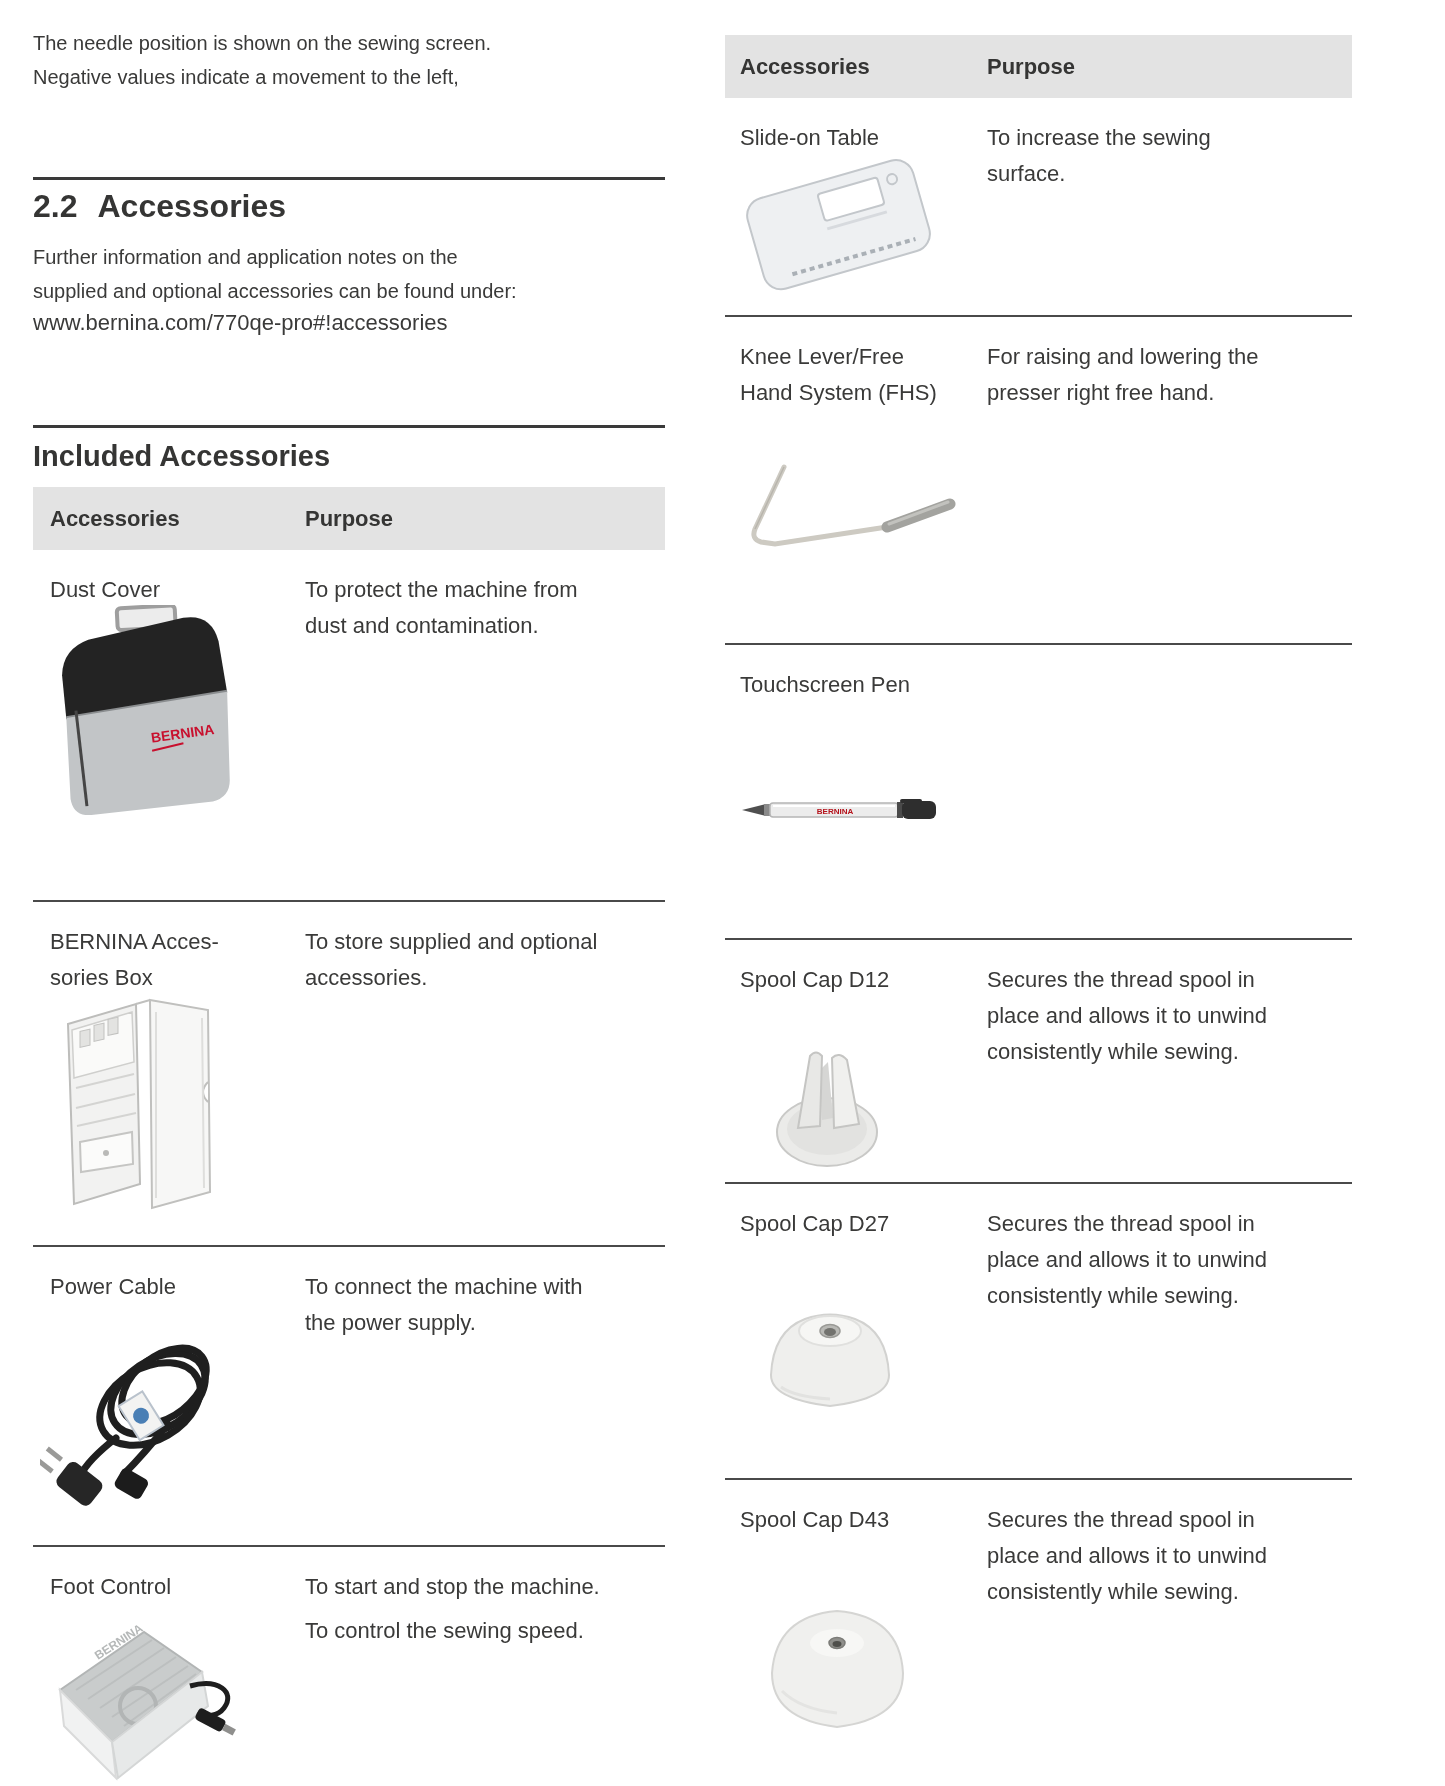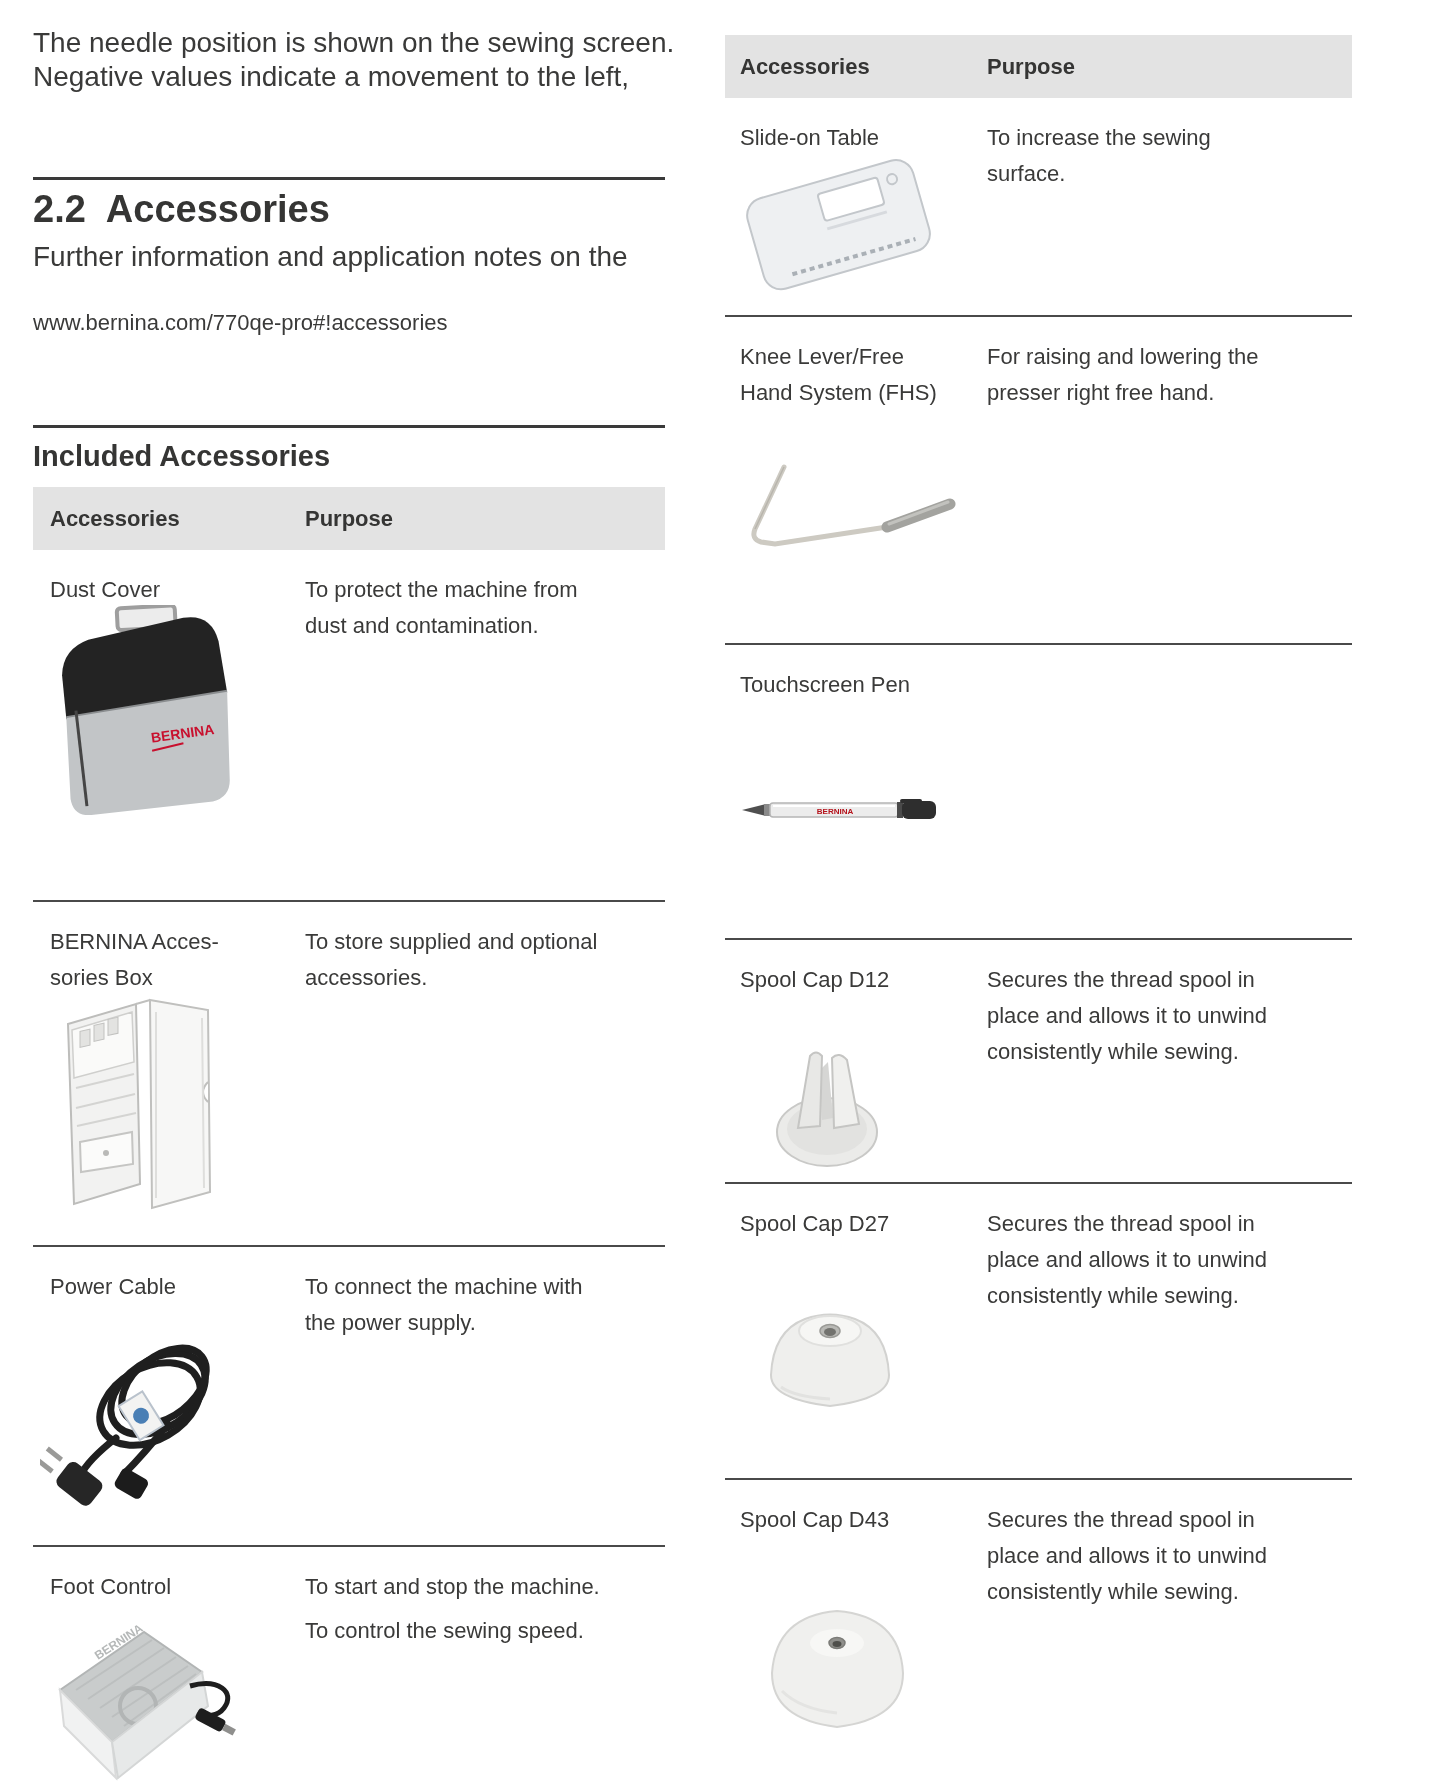--- a/index.html
+++ b/index.html
@@ -2,22 +2,22 @@
 <html><head>
 <meta charset="utf-8">
 <style>
   html,body { margin:0; padding:0; background:#fff; }
   .page {
     position:relative; width:1445px; height:1786px; background:#ffffff;
     font-family:"Liberation Sans","DejaVu Sans",sans-serif;
     color:#3a3a39; overflow:hidden;
   }
   .abs { position:absolute; }
-  .body-line { font-size:28px; line-height:34px; white-space:nowrap; }
-  .h1 { font-size:38px; font-weight:bold; color:#353534; white-space:nowrap; }
+  .body-line { font-size:20px; line-height:34px; white-space:nowrap; }
+  .h1 { font-size:32px; font-weight:bold; color:#353534; white-space:nowrap; }
   .h1 .num { margin-right:20px; }
   .h2 { font-size:29px; font-weight:bold; color:#353534; white-space:nowrap; }
   .rule-heavy { border-top:3px solid #3a3a3a; }
   .link-line { font-size:22px; line-height:34px; color:#3a3a39; text-decoration:none; white-space:nowrap; }
 
   .acc-table { position:absolute; }
   .thead { display:grid; align-items:center; background:#e3e3e3; height:63px; }
   .thead .hcell { font-size:22px; font-weight:bold; color:#353534; }
   .trow { position:relative; display:grid; box-sizing:border-box;
           border-bottom:2px solid #4a4a4a; padding-top:22px; }
@@ -42,20 +42,21 @@
   </div>
 
   <div class="abs rule-heavy" style="left:33px; top:177px; width:632px;"></div>
 
   <div class="abs h1" style="left:33px; top:188px;">
     <span class="num">2.2</span><span>Accessories</span>
   </div>
 
   <div class="abs" style="left:33px; top:240px;">
     <div class="body-line">Further information and application notes on the</div>
+    <div class="body-line">supplied and optional accessories can be found under:</div>
   </div>
 
   <div class="abs link-line" style="left:33px; top:306px;">www.bernina.com/770qe-pro#!accessories</div>
 
   <div class="abs rule-heavy" style="left:33px; top:425px; width:632px;"></div>
 
   <div class="abs h2" style="left:33px; top:440px;">Included Accessories</div>
 
   <div class="acc-table" style="left:33px; top:487px; width:632px;">
     <div class="thead cols-left">

